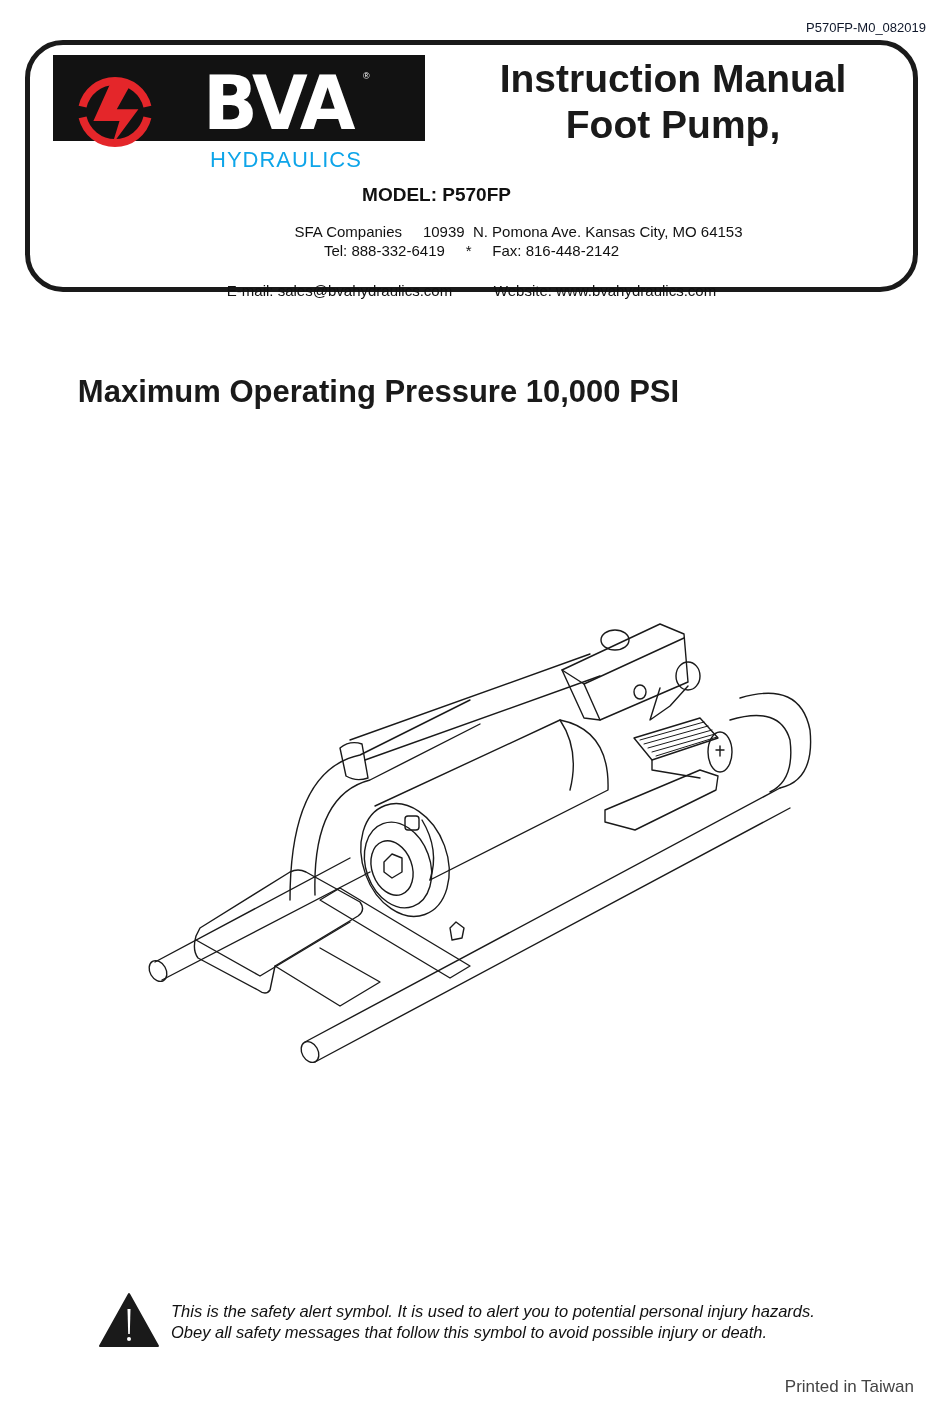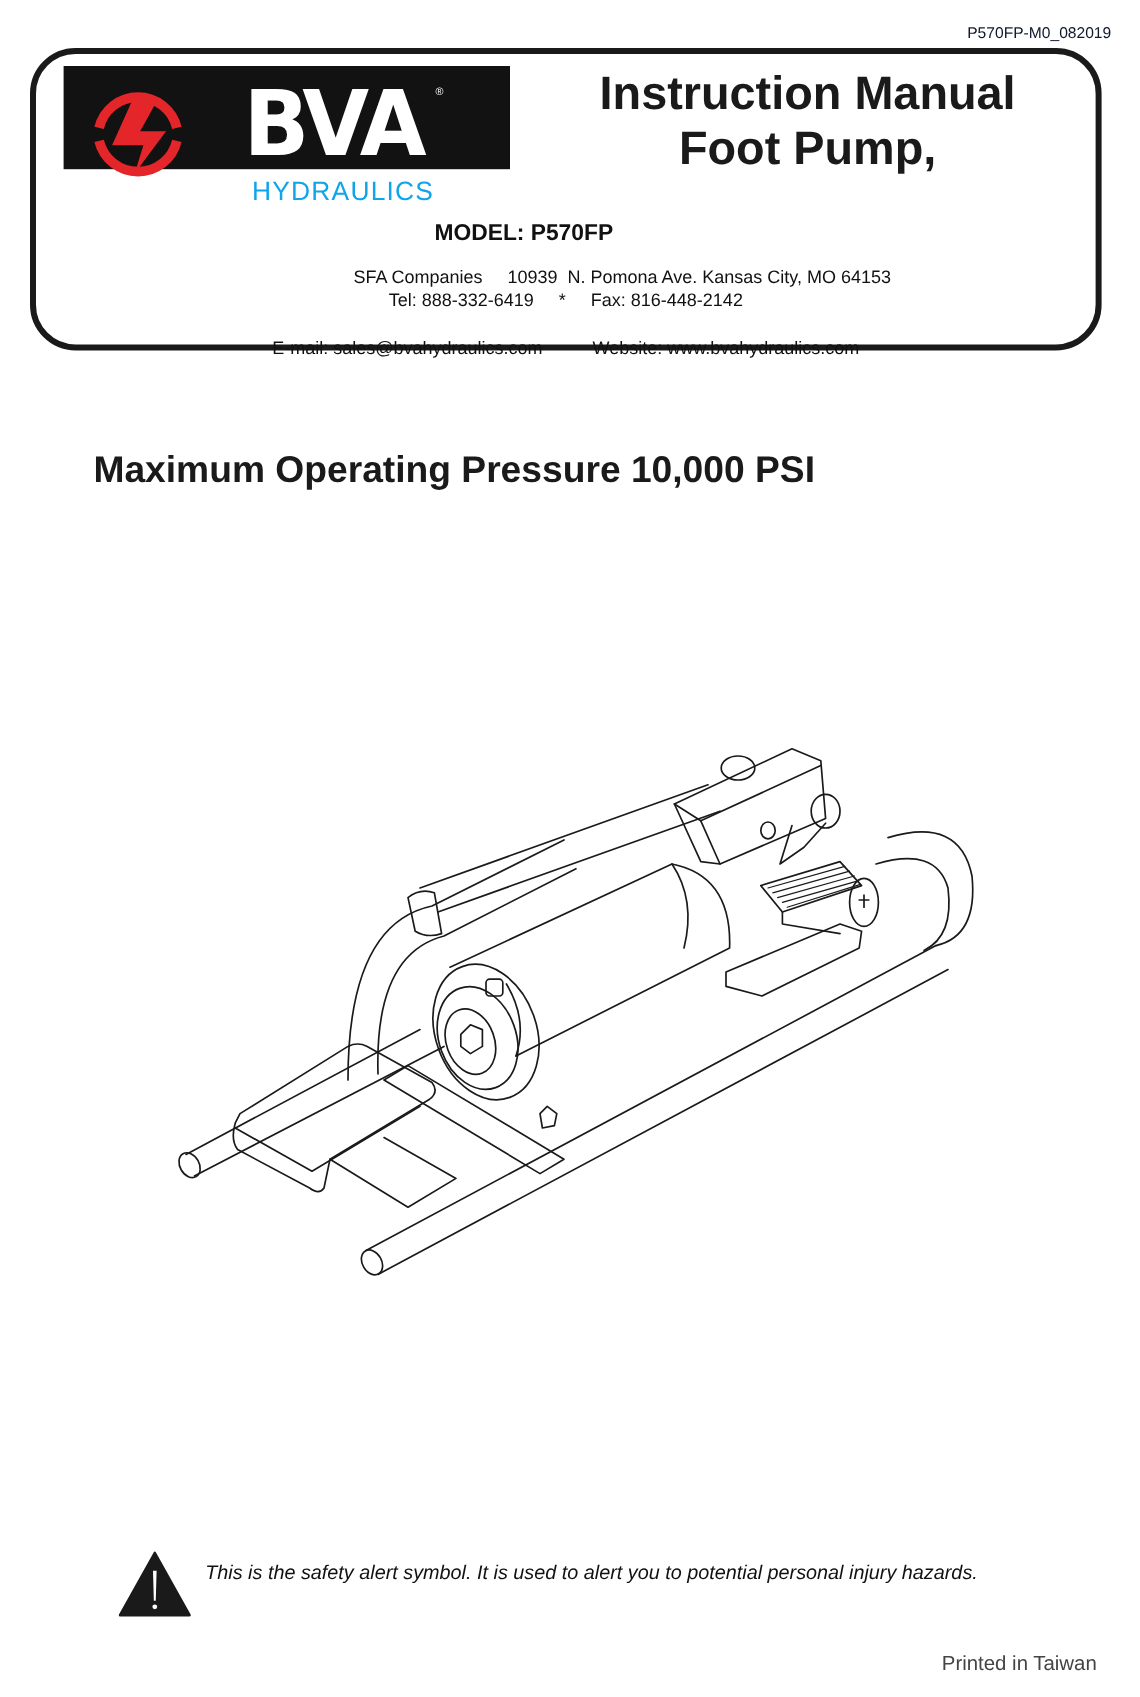--- a/index.html
+++ b/index.html
@@ -160,15 +160,16 @@
 </svg>
 
 <svg class="safety-icon" viewBox="0 0 62 56">
   <polygon points="31,2 60,54 2,54" fill="#1a1a1a" stroke="#1a1a1a" stroke-width="2" stroke-linejoin="round"></polygon>
   <path d="M29.5 17 L32.5 17 L31.8 42 L30.2 42 Z" fill="#ffffff"></path>
   <circle cx="31" cy="47" r="2" fill="#ffffff"></circle>
 </svg>
 
 <div class="safety-text">
   <div>This is the safety alert symbol. It is used to alert you to potential personal injury hazards.</div>
+  <div>Obey all safety messages that follow this symbol to avoid possible injury or death.</div>
 </div>
 
 <div class="printed">Printed in Taiwan</div>
 
 </body></html>

